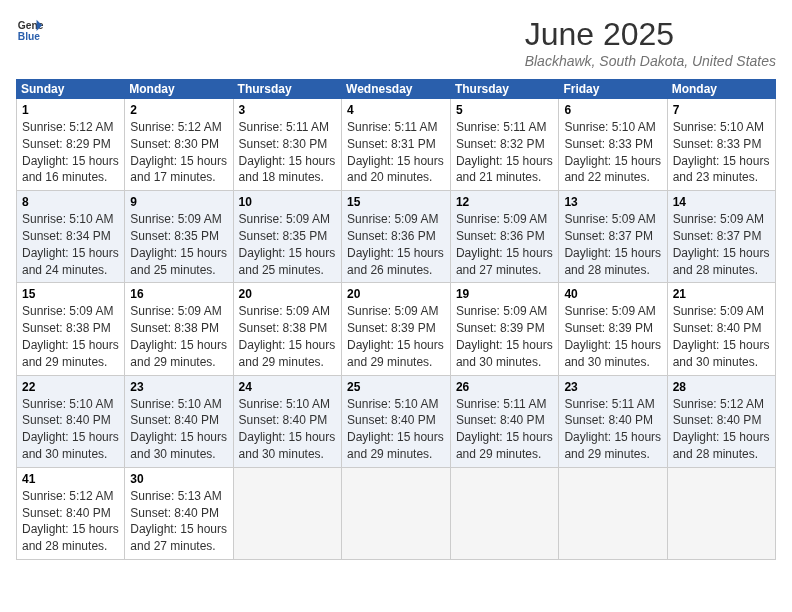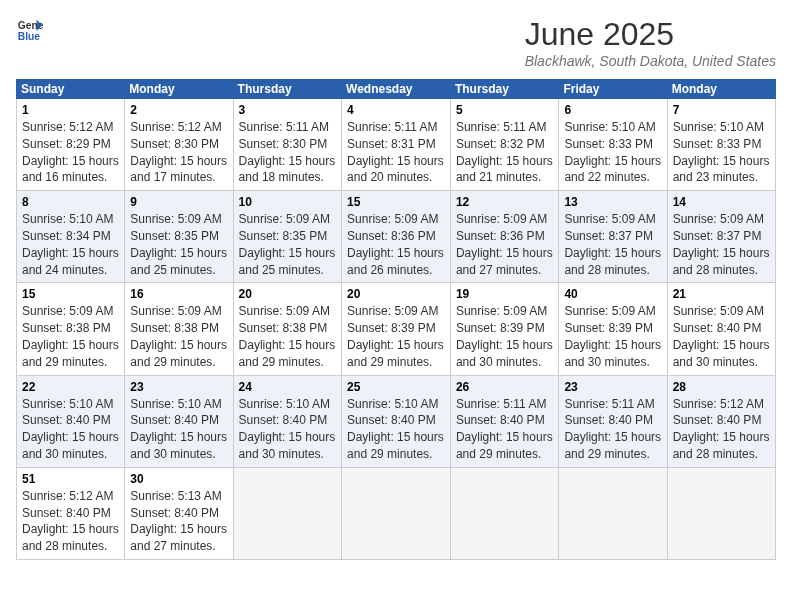--- a/index.html
+++ b/index.html
@@ -225,21 +225,21 @@
           <span class="day-num">23</span>
           <div class="day-info">Sunrise: 5:11 AM<br>Sunset: 8:40 PM<br>Daylight: 15 hours and 29 minutes.</div>
         </td>
         <td>
           <span class="day-num">28</span>
           <div class="day-info">Sunrise: 5:12 AM<br>Sunset: 8:40 PM<br>Daylight: 15 hours and 28 minutes.</div>
         </td>
       </tr>
       <tr>
         <td>
-          <span class="day-num">51</span>
+          <span class="day-num">41</span>
           <div class="day-info">Sunrise: 5:12 AM<br>Sunset: 8:40 PM<br>Daylight: 15 hours and 28 minutes.</div>
         </td>
         <td>
           <span class="day-num">30</span>
           <div class="day-info">Sunrise: 5:13 AM<br>Sunset: 8:40 PM<br>Daylight: 15 hours and 27 minutes.</div>
         </td>
         <td class="empty-cell"></td>
         <td class="empty-cell"></td>
         <td class="empty-cell"></td>
         <td class="empty-cell"></td>

